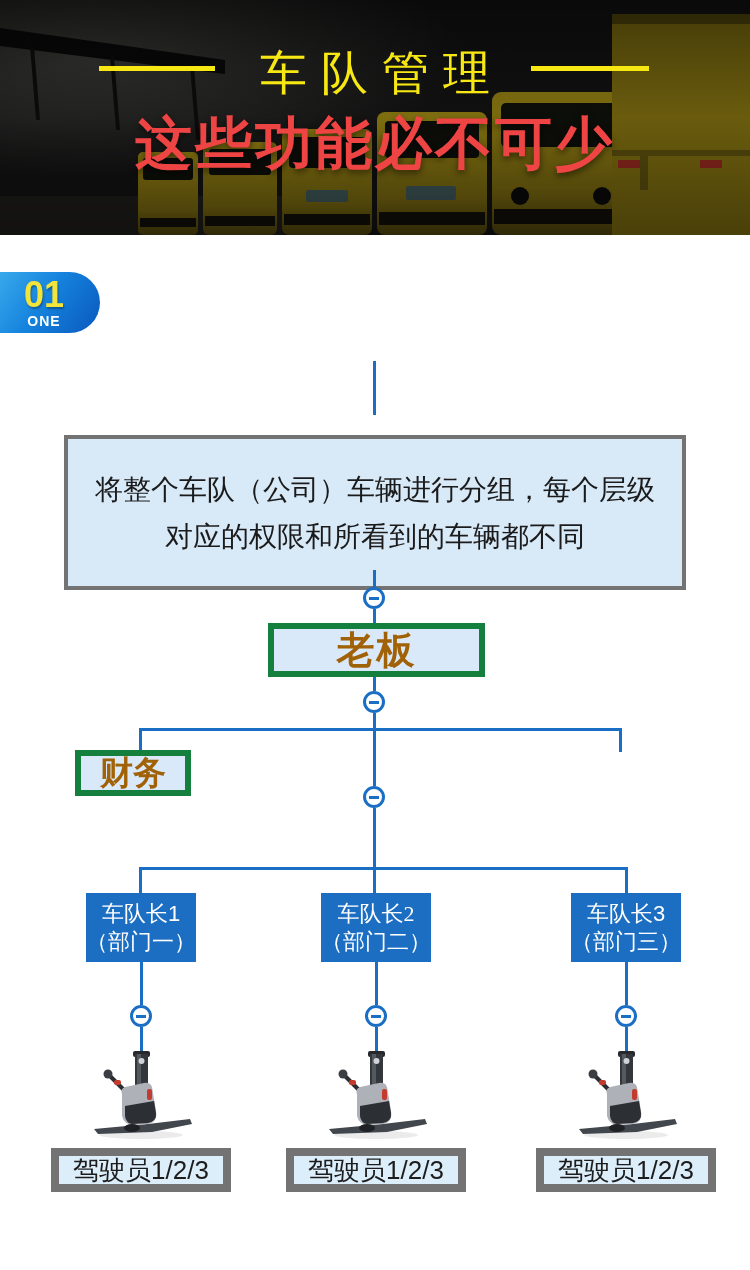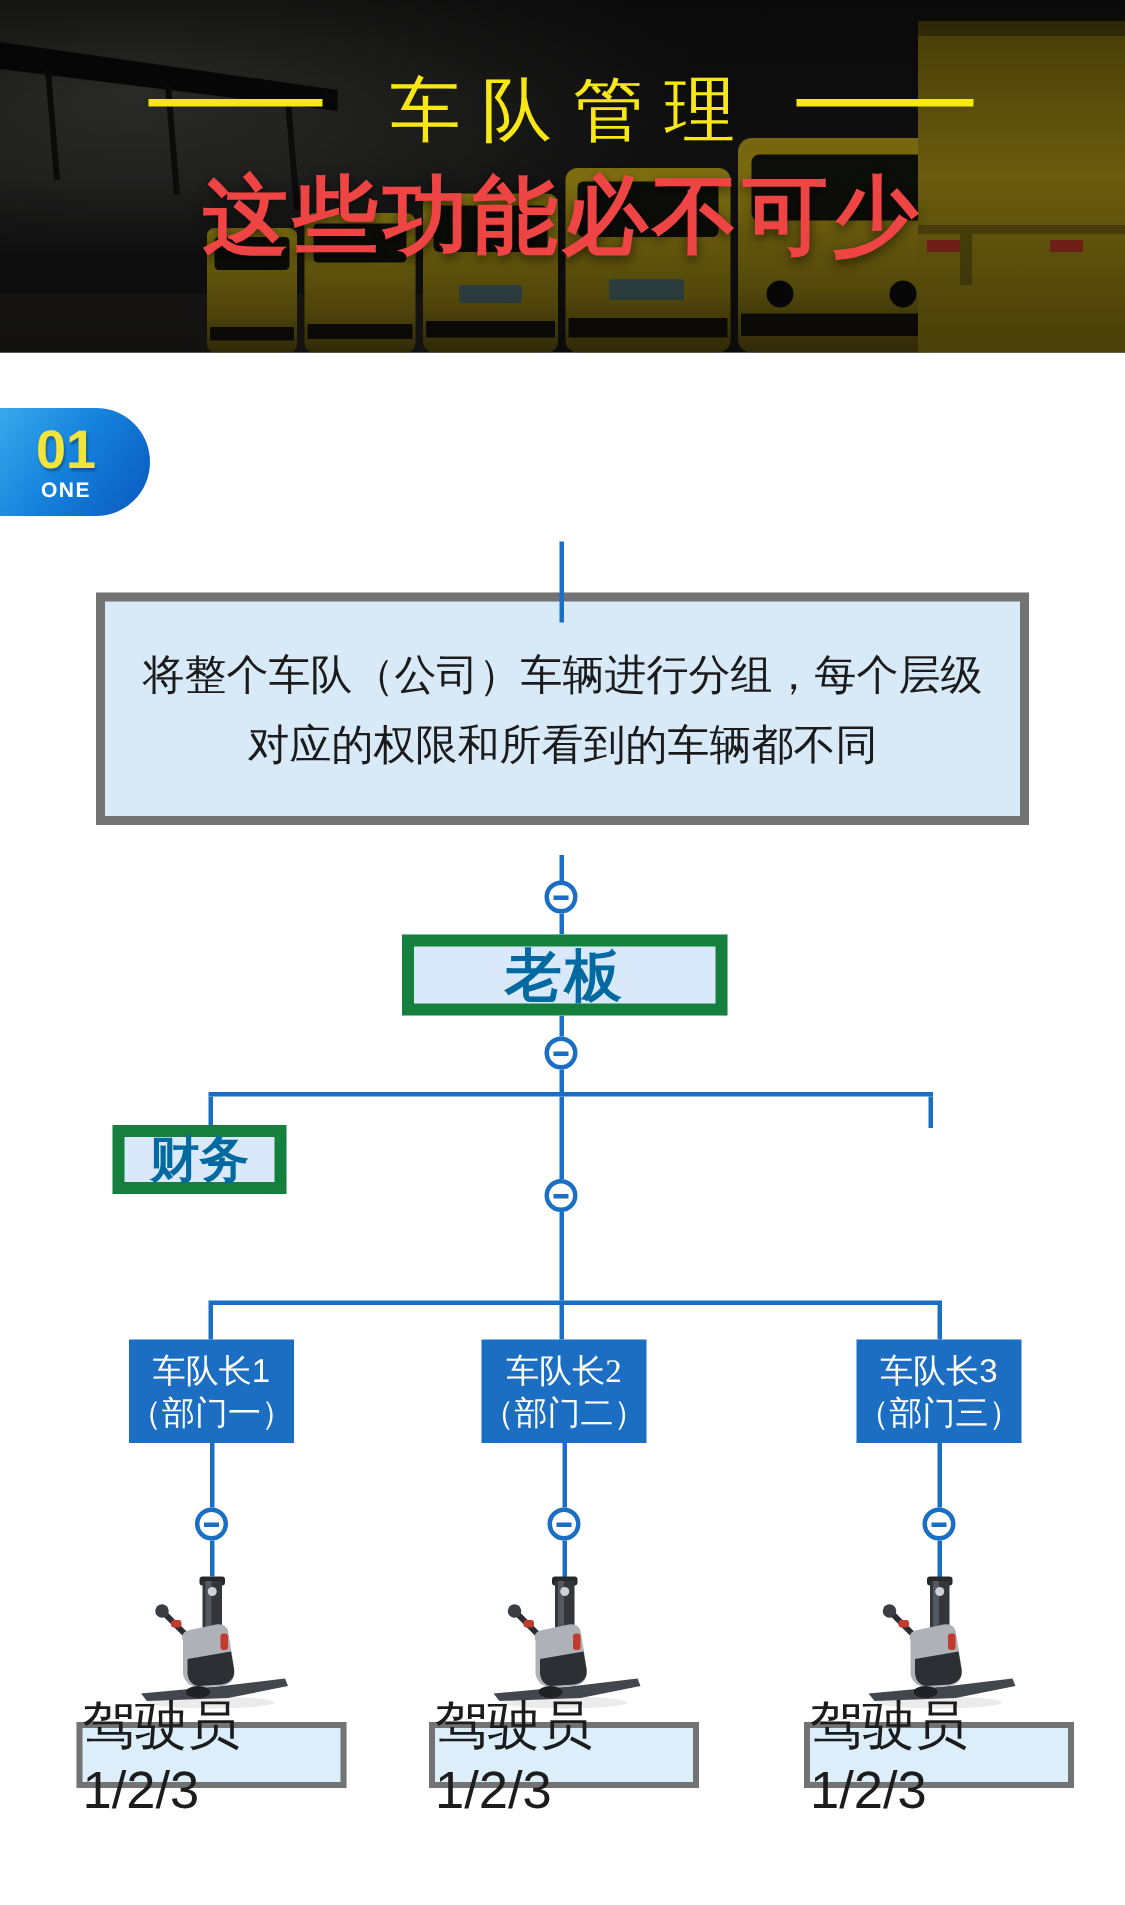--- a/index.html
+++ b/index.html
@@ -18,61 +18,61 @@
   .dash{position:absolute;top:66px;height:5px;background:#f7e713;}
   .dash-left{left:99px;width:116px;}
   .dash-right{left:531px;width:118px;}
   .hero-subtitle{
     position:absolute;left:0;top:106px;width:750px;text-align:center;
     color:#ef4444;font-size:57px;font-weight:900;letter-spacing:3px;
     text-shadow:0 3px 7px rgba(0,0,0,.55);
   }
   
   .badge{
-    position:absolute;left:0;top:272px;width:100px;height:72px;
+    position:absolute;left:0;top:272px;width:100px;height:61px;
     border-radius:0 40px 40px 0;
     background:linear-gradient(125deg,#38a9ec 0%,#1583dd 45%,#0a58bd 100%);
     display:flex;flex-direction:column;align-items:center;justify-content:center;
     padding-right:12px;box-sizing:border-box;
   }
   .badge-num{color:#f2e43a;font-size:36px;font-weight:900;line-height:36px;text-shadow:1px 2px 2px rgba(0,0,0,.3);}
   .badge-word{color:#ffffff;font-size:14px;font-weight:800;letter-spacing:1px;line-height:16px;}
   
   .sec-title{
     position:absolute;left:222px;top:285px;width:313px;height:76px;box-sizing:border-box;
     background:#f0e521;border:5px solid #0d0d0d;
     display:flex;align-items:center;justify-content:center;
     font-size:41px;font-weight:900;color:#0d0d0d;letter-spacing:2px;
   }
   
   .desc{
-    position:absolute;left:64px;top:395px;width:622px;height:155px;box-sizing:border-box;
-    background:#d8e9f8;border:6px solid #737373;
+    position:absolute;left:64px;top:435px;width:622px;height:155px;box-sizing:border-box;
+    background:#d8e9f8;border:4px solid #737373;
     display:flex;flex-direction:column;align-items:center;justify-content:center;
     font-size:28px;color:#1b1b1b;line-height:47px;text-align:center;
   }
   
   .node{
-    position:absolute;box-sizing:border-box;background:#d9e9f9;border:8px solid #15803d;
-    display:flex;align-items:center;justify-content:center;color:#0369a1;font-weight:900;
+    position:absolute;box-sizing:border-box;background:#d9e9f9;border:6px solid #15803d;
+    display:flex;align-items:center;justify-content:center;color:#a16207;font-weight:900;
   }
   .boss{left:268px;top:623px;width:217px;height:54px;font-size:38px;letter-spacing:2px;}
   .finance{left:75px;top:750px;width:116px;height:46px;font-size:33px;}
   .manager{left:463px;top:752px;width:219px;height:45px;font-size:32px;}
   .captain{
     position:absolute;top:893px;width:110px;height:69px;box-sizing:border-box;
     background:#1b6ec2;color:#fff;display:flex;flex-direction:column;
     align-items:center;justify-content:center;font-size:22px;line-height:28px;font-weight:500;
   }
   .cap1{left:86px;} .cap2{left:321px;font-family:Liberation Serif, serif;} .cap3{left:571px;}
   .driver{
     position:absolute;top:1148px;width:180px;height:44px;box-sizing:border-box;
-    background:#ddeefb;border:4px solid #737373;
+    background:#ddeefb;border:8px solid #737373;
     display:flex;align-items:center;justify-content:center;
-    font-size:35px;color:#1c1c1c;font-weight:500;
+    font-size:26px;color:#1c1c1c;font-weight:500;
   }
   .drv1{left:51px;} .drv2{left:286px;} .drv3{left:536px;}
   
   .vl,.hl{position:absolute;background:#1a6fc5;}
   .vl{width:3px;} .hl{height:3px;}
   .minus{
     position:absolute;width:22px;height:22px;box-sizing:border-box;border-radius:50%;
     background:#fff;border:3px solid #1a6fc5;
     display:flex;align-items:center;justify-content:center;
   }

